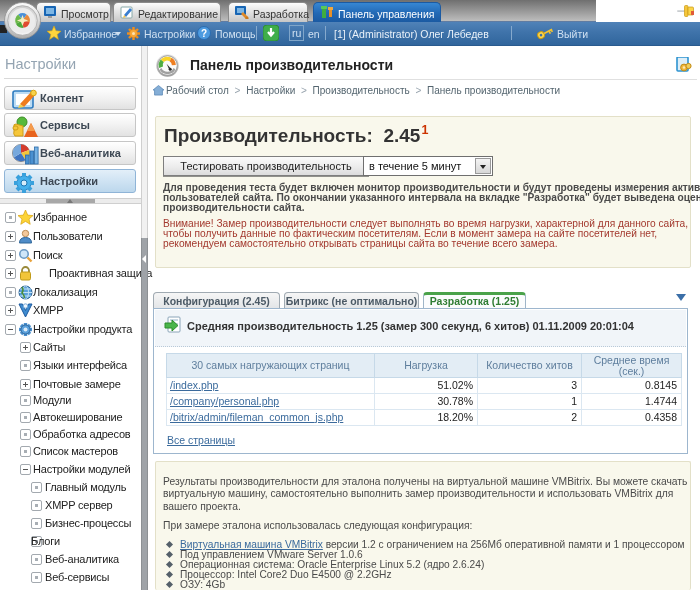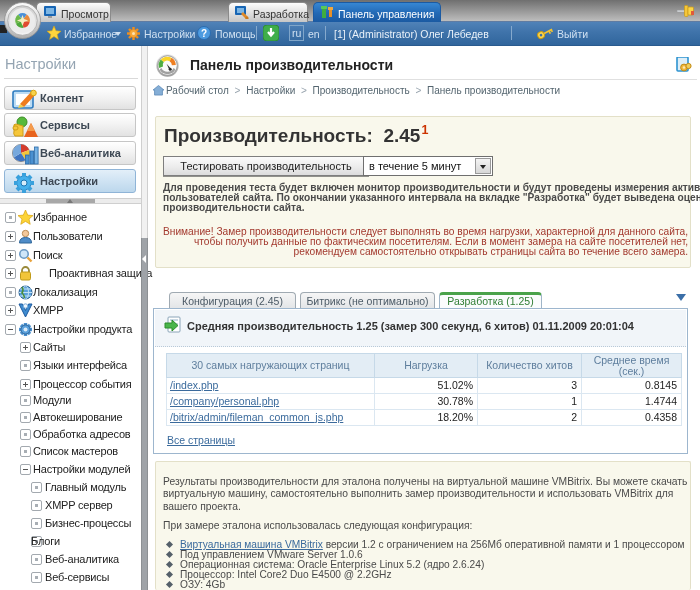--- a/index.html
+++ b/index.html
@@ -1,20 +1,20 @@
 <!DOCTYPE html>
 <html><head><meta charset="utf-8">
 <style>
 html,body{margin:0;padding:0;}
 body{width:700px;height:590px;overflow:hidden;background:#fff;
   font-family:"Liberation Sans",sans-serif;}
 #wrap{position:relative;width:700px;height:590px;overflow:hidden;}
 .abs{position:absolute;}
 
-#topbar{position:absolute;left:0;top:0;width:700px;height:21px;
+#topbar{position:absolute;left:0;top:0;width:596px;height:21px;
   background:linear-gradient(180deg,#6f6f6f 0%,#9a9a9a 55%,#bdbdbd 100%);
   border-bottom:1px solid #5f7ca3;}
 .tab{position:absolute;top:2px;height:20px;border-radius:5px 5px 0 0;
   background:linear-gradient(180deg,#fdfdfd 0%,#e4e4e4 45%,#c6c6c6 100%);
   border:1px solid #8b8b8b;border-bottom:none;
   font-size:10.5px;color:#333;box-sizing:border-box;}
 .tab .tl{position:absolute;top:5px;white-space:nowrap;}
 .tabact{background:linear-gradient(180deg,#3787d3 0%,#2268b4 55%,#1b5aa2 100%);
   border-color:#1b5aa2;color:#fff;}
 
@@ -77,21 +77,21 @@
 #sel .sb{position:absolute;right:1px;top:1px;width:16px;height:16px;
   background:linear-gradient(180deg,#f4f4f4,#d7d7d7);border:1px solid #9a9a9a;box-sizing:border-box;}
 #sel .sb:after{content:"";position:absolute;left:4px;top:6px;
   border-left:3px solid transparent;border-right:3px solid transparent;border-top:4px solid #222;}
 .gtxt{position:absolute;left:7px;font-size:10.2px;line-height:10px;color:#4a4a4a;white-space:nowrap;}
 .rtxt{position:absolute;left:7px;font-size:10.2px;line-height:10px;color:#a3392e;white-space:nowrap;}
 
 .rtab{position:absolute;top:292px;height:27px;box-sizing:border-box;
   border:1px solid #a0aab2;border-bottom:none;border-radius:4px 4px 0 0;
   background:linear-gradient(180deg,#f6f6f6 0%,#e4e6e8 55%,#d4d7da 100%);
-  font-size:10.5px;font-weight:normal;color:#4c5a66;text-align:center;margin-left:16px;}
+  font-size:10.5px;font-weight:bold;color:#4c5a66;text-align:center;}
 .rtaba{background:#fbfcfd;border-color:#9fb5c8;border-top:3px solid #4aa24a;color:#2f7d33;}
 #rbox{position:absolute;left:153px;top:308px;width:535px;height:146px;box-sizing:border-box;
   border:1px solid #9db6ce;background:#fff;}
 #rsum{position:absolute;left:1px;top:1px;width:531px;height:36px;background:#f1f5f9;
   border-bottom:1px dotted #b9c9d8;}
 #rsumt{position:absolute;left:33px;top:11px;font-size:11px;font-weight:bold;color:#333;white-space:nowrap;}
 
 #ptbl{position:absolute;left:12px;top:44px;width:515px;border-collapse:collapse;table-layout:fixed;
   font-size:10.5px;}
 #ptbl th{background:#e3edf5;border:1px solid #c6d9e8;color:#5e7e9d;font-weight:normal;
@@ -111,20 +111,28 @@
 <div id="wrap">
 
 <div id="topbar">
   <div class="tab" style="left:36px;width:75px;">
         <svg class="abs" style="left:6px;top:3px" width="14" height="13" viewBox="0 0 14 13">
           <rect x="1" y="0" width="12" height="10" rx="1" fill="#1765b4"></rect>
           <rect x="3" y="2" width="8" height="6" fill="#7db6e4"></rect>
           <rect x="5" y="10" width="4" height="2" fill="#9a9a9a"></rect>
         </svg>
         <span class="tl" style="left:24px;">Просмотр</span>
+      </div>
+  <div class="tab" style="left:113px;width:108px;">
+        <svg class="abs" style="left:6px;top:3px" width="14" height="13" viewBox="0 0 14 13">
+          <rect x="1" y="1" width="11" height="11" rx="1" fill="#fff" stroke="#8aa"></rect>
+          <path d="M4 9 L10 2 L12 4 L6 11 Z" fill="#3a7fd0"></path>
+          <path d="M3 12 L4 9 L6 11 Z" fill="#f4c244"></path>
+        </svg>
+        <span class="tl" style="left:24px;">Редактирование</span>
       </div>
   <div class="tab" style="left:228px;width:80px;">
         <svg class="abs" style="left:6px;top:3px" width="14" height="13" viewBox="0 0 14 13">
           <rect x="0" y="0" width="11" height="9" rx="1" fill="#1765b4"></rect>
           <rect x="2" y="2" width="7" height="5" fill="#7db6e4"></rect>
           <path d="M8 6 L13 11 L11 13 L6 8 Z" fill="#e08a28"></path>
           <circle cx="12" cy="12" r="1.6" fill="#c97a1e"></circle>
         </svg>
         <span class="tl" style="left:24px;">Разработка</span>
       </div>
@@ -366,21 +374,21 @@
       <span class="tbox" style="left:20px;">
         <i class="d"></i>
       </span>
       <span class="ttxt" style="left:33px;">Языки интерфейса</span>
     </div>
 <div class="trow" style="top:376px;">
       <span class="tbox" style="left:20px;">
         <i class="h"></i>
         <i class="v"></i>
       </span>
-      <span class="ttxt" style="left:33px;">Процессор события</span>
+      <span class="ttxt" style="left:33px;">Почтовые замере</span>
     </div>
 <div class="trow" style="top:392px;">
       <span class="tbox" style="left:20px;">
         <i class="d"></i>
       </span>
       <span class="ttxt" style="left:33px;">Модули</span>
     </div>
 <div class="trow" style="top:409px;">
       <span class="tbox" style="left:20px;">
         <i class="d"></i>
@@ -475,21 +483,21 @@
 <div id="crumbs">Рабочий стол <span class="s">&gt;</span> Настройки <span class="s">&gt;</span> Производительность <span class="s">&gt;</span> Панель производительности</div>
 
 <div class="cream" style="top:116px;height:152px;">
   <div id="h1t">Производительность:&nbsp; 2.45<sup>1</sup></div>
   <div id="testbtn">Тестировать производительность</div>
   <div id="sel">
         <span class="st">в течение 5 минут</span>
         <span class="sb"></span>
       </div>
   <div class="gtxt" style="top:66px;font-weight:bold;">Для проведения теста будет включен монитор производительности и будут проведены измерения активности<br>пользователей сайта. По окончании указанного интервала на вкладке "Разработка" будет выведена оценка<br>производительности сайта.</div>
-  <div class="rtxt" style="top:110px;text-align:right;">Внимание! Замер производительности следует выполнять во время нагрузки, характерной для данного сайта,<br>чтобы получить данные по фактическим посетителям. Если в момент замера на сайте посетителей нет,<br>рекомендуем самостоятельно открывать страницы сайта во течение всего замера.</div>
+  <div class="rtxt" style="top:102px;">Внимание! Замер производительности следует выполнять во время нагрузки, характерной для данного сайта,<br>чтобы получить данные по фактическим посетителям. Если в момент замера на сайте посетителей нет,<br>рекомендуем самостоятельно открывать страницы сайта во течение всего замера.</div>
 </div>
 
 <div class="rtab" style="left:153px;width:127px;"><span style="position:relative;top:2px;">Конфигурация (2.45)</span></div>
 <div class="rtab" style="left:284px;width:135px;"><span style="position:relative;top:2px;">Битрикс (не оптимально)</span></div>
 <div class="rtab rtaba" style="left:423px;width:103px;"><span style="position:relative;top:0px;">Разработка (1.25)</span></div>
 <div id="dd"></div>
 <div id="rbox">
   <div id="rsum"></div>
   <svg class="abs" style="left:10px;top:7px;" width="18" height="19" viewBox="0 0 18 19">
         <rect x="4" y="1" width="12" height="15" rx="1" fill="#fff" stroke="#8aa4b8"></rect>

